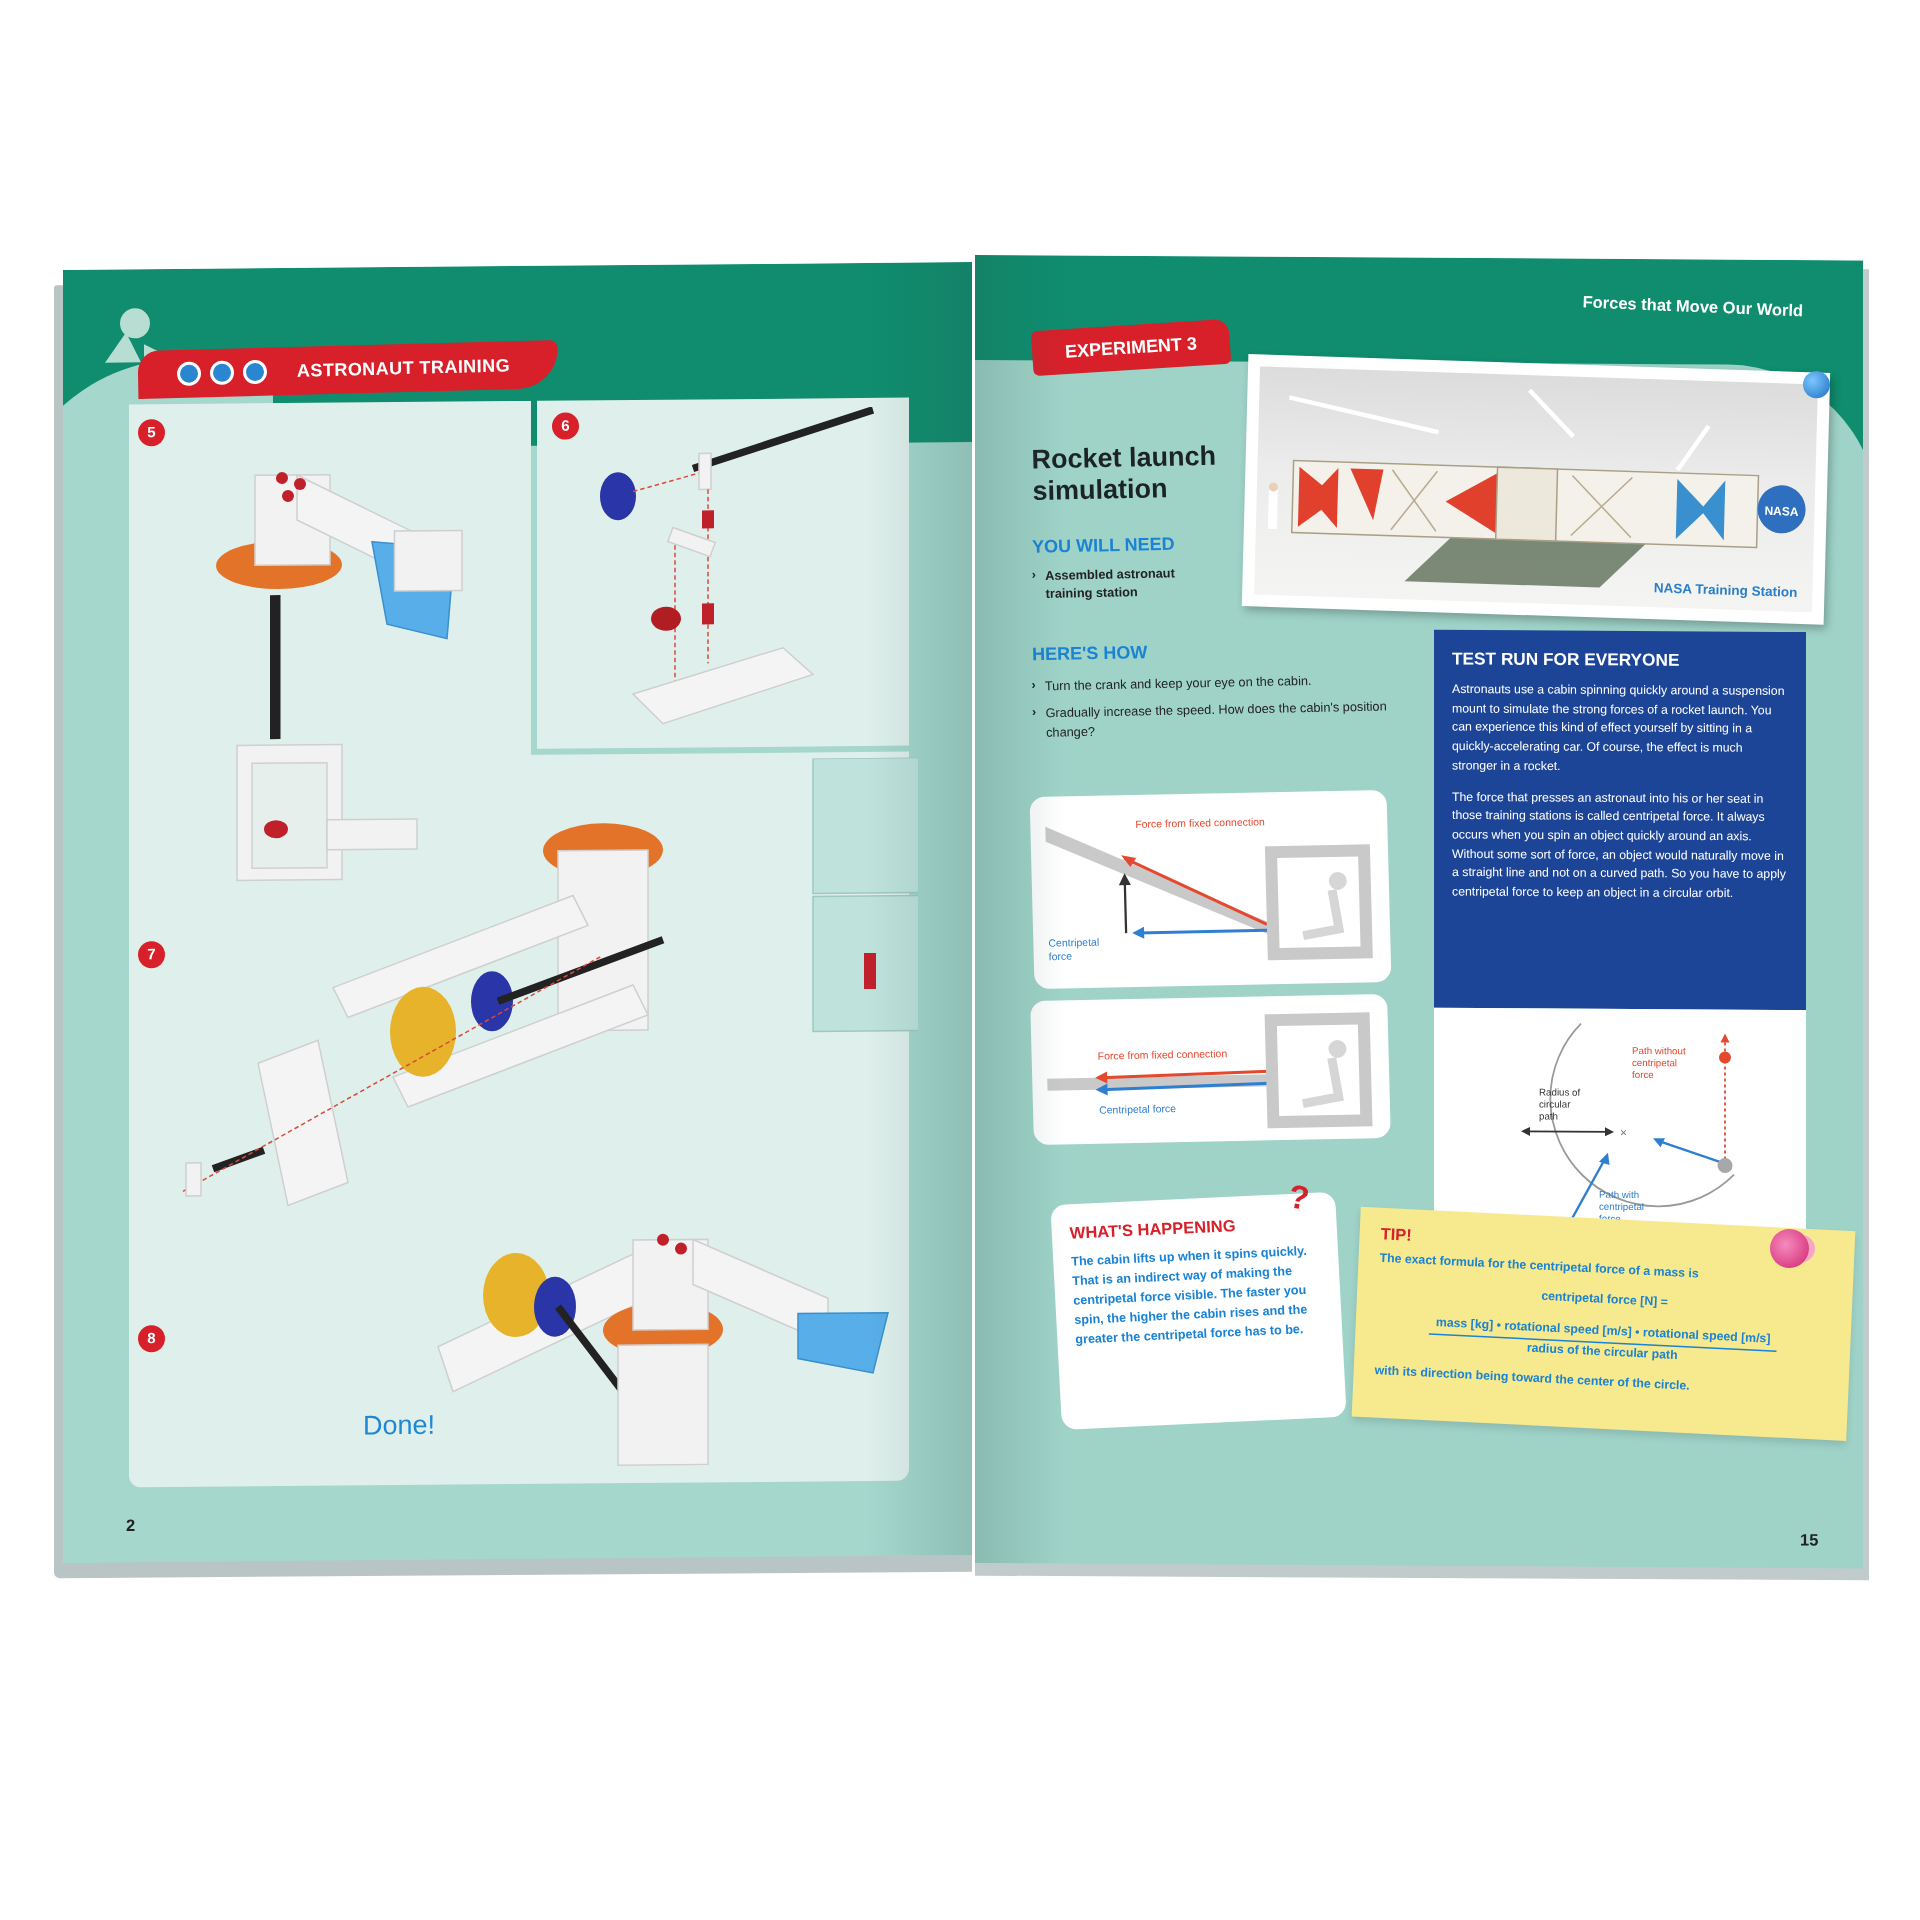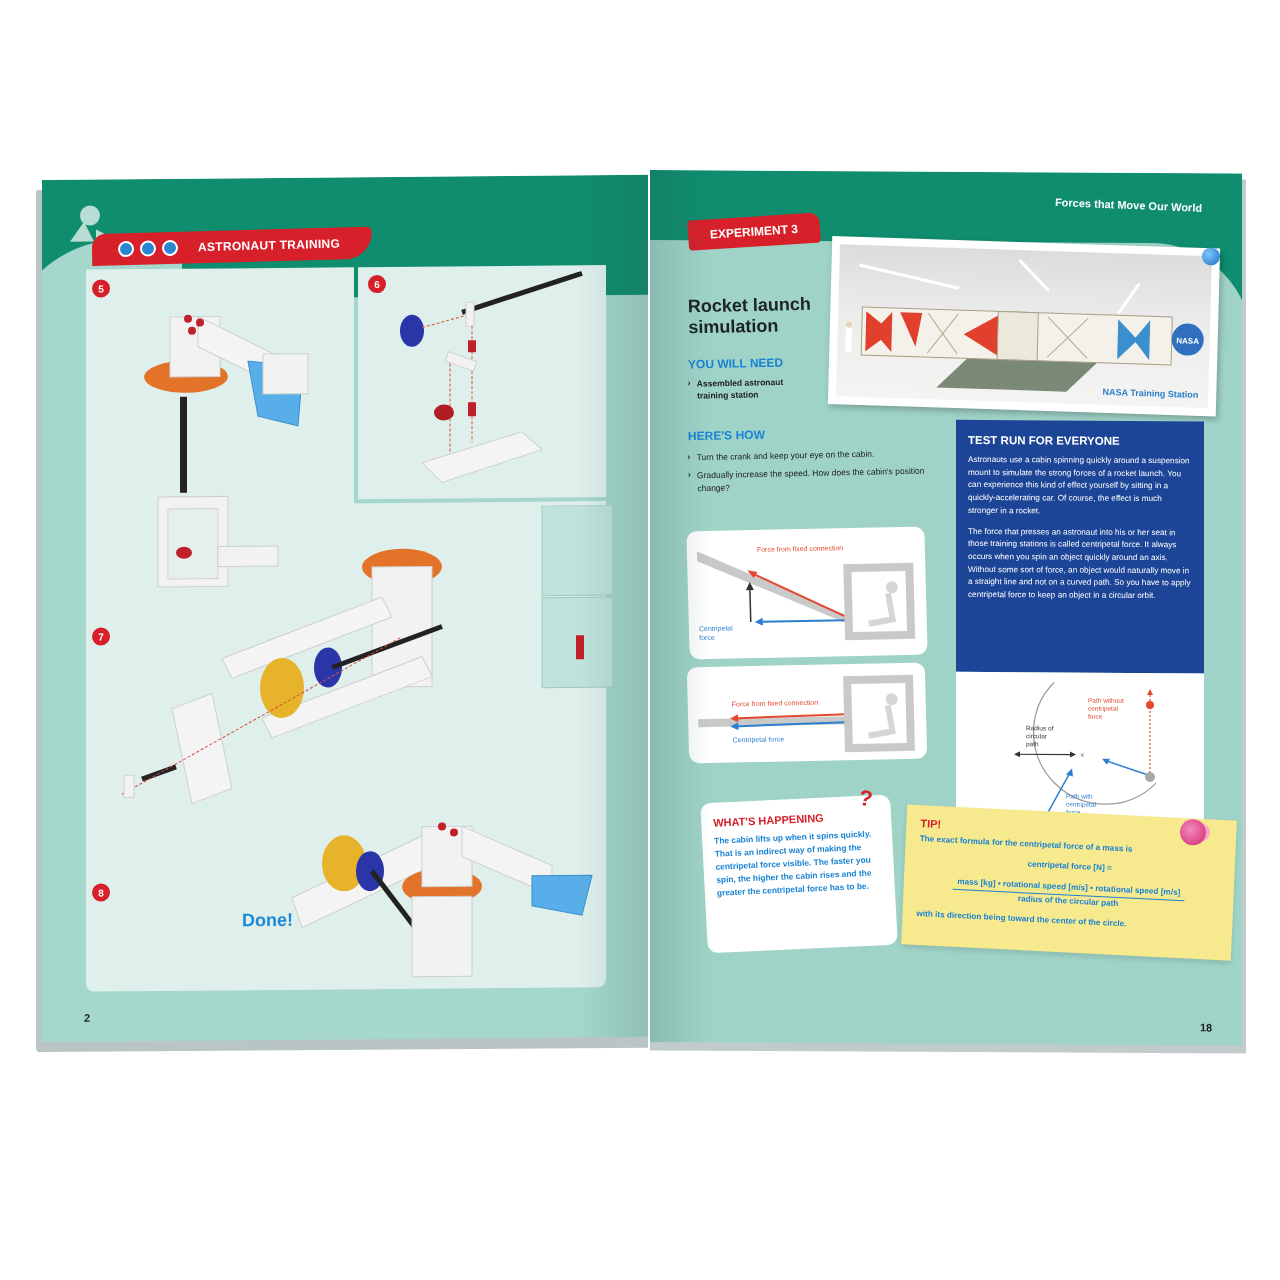--- a/index.html
+++ b/index.html
@@ -36,21 +36,21 @@
 
   
   .panel { position: absolute; background: #dff0ec; }
   .panel-tl { left: 44px; top: 90px; width: 268px; height: 340px; border-radius: 0 0 8px 0; }
   .panel-tr { left: 316px; top: 90px; width: 248px; height: 232px; }
   .panel-mid { left: 44px; top: 326px; width: 520px; height: 280px; }
   .panel-bot { left: 44px; top: 600px; width: 520px; height: 212px; border-radius: 0 0 8px 8px; }
   .panel-bot-top { position:absolute; left: 300px; top: 582px; width: 264px; height: 30px; background:#dff0ec; border-radius: 10px 0 0 0; }
 
   .step { position: absolute; width: 18px; height: 18px; border-radius: 50%; background: #d7202a; color: #fff; font-size: 10px; font-weight: 700; display: flex; align-items: center; justify-content: center; }
-  .done { position: absolute; left: 200px; top: 732px; color: #1e88d6; font-weight: 700; font-size: 18px; }
+  .done { position: absolute; left: 200px; top: 762px; color: #1e88d6; font-weight: 400; font-size: 18px; }
   .page-num { position: absolute; font-weight: 700; font-size: 11px; color: #222; }
 
   
   .illus { position: absolute; }
 
   
   .exp-tab { position: absolute; left: 38px; top: 46px; width: 132px; height: 30px; background: #d7202a; border-radius: 4px 10px 4px 4px; transform: rotate(-4deg); display: flex; align-items: center; justify-content: center; color: #fff; font-weight: 700; font-size: 12px; }
   .title { position: absolute; left: 38px; top: 124px; width: 160px; font-weight: 700; font-size: 18px; color: #1c2326; line-height: 1.15; transform: rotate(-1.5deg); }
   .subhead { position: absolute; color: #1a83d3; font-weight: 700; font-size: 12px; transform: rotate(-1.5deg); }
   .bullets { position: absolute; list-style: none; font-size: 8.5px; color: #222; transform: rotate(-1.5deg); }
@@ -319,17 +319,17 @@
       <div class="txt">The exact formula for the centripetal force of a mass is</div>
       <div class="txt center">centripetal force [N] =</div>
       <div class="txt frac">
         <span class="num">mass [kg] • rotational speed [m/s] • rotational speed [m/s]</span>
         <span class="den">radius of the circular path</span>
       </div>
       <div class="txt">with its direction being toward the center of the circle.</div>
     </div>
     <div class="pin-pink"></div>
 
-    <div class="page-num" style="left:550px;top:848px;">18</div>
+    <div class="page-num" style="left:550px;top:848px;">15</div>
 
     <div class="gutter-shade-right"></div>
   </div>
 </div>
 
 </body></html>

